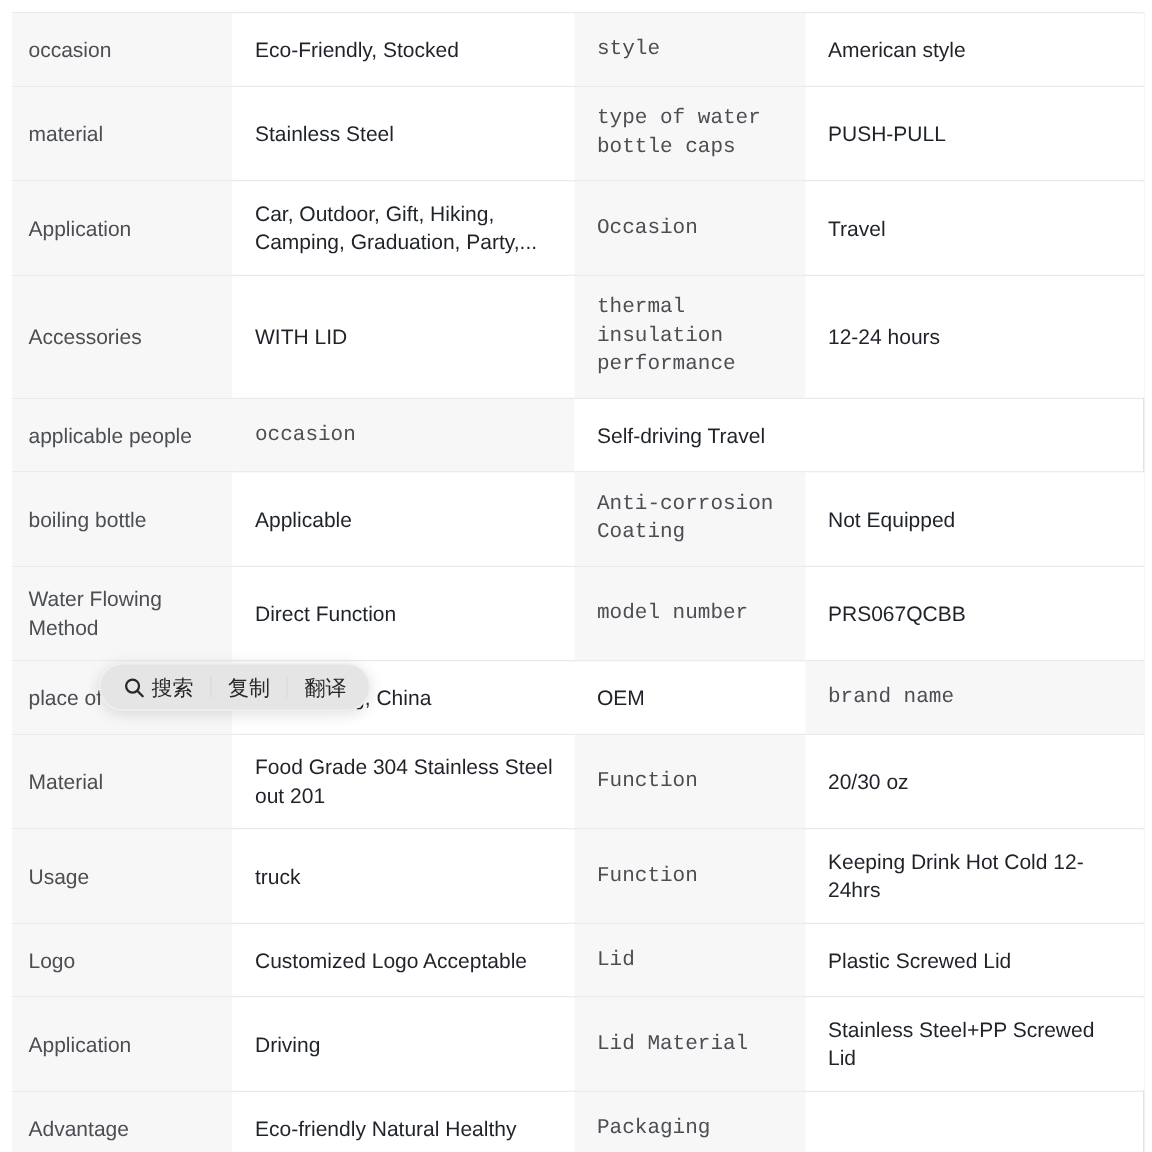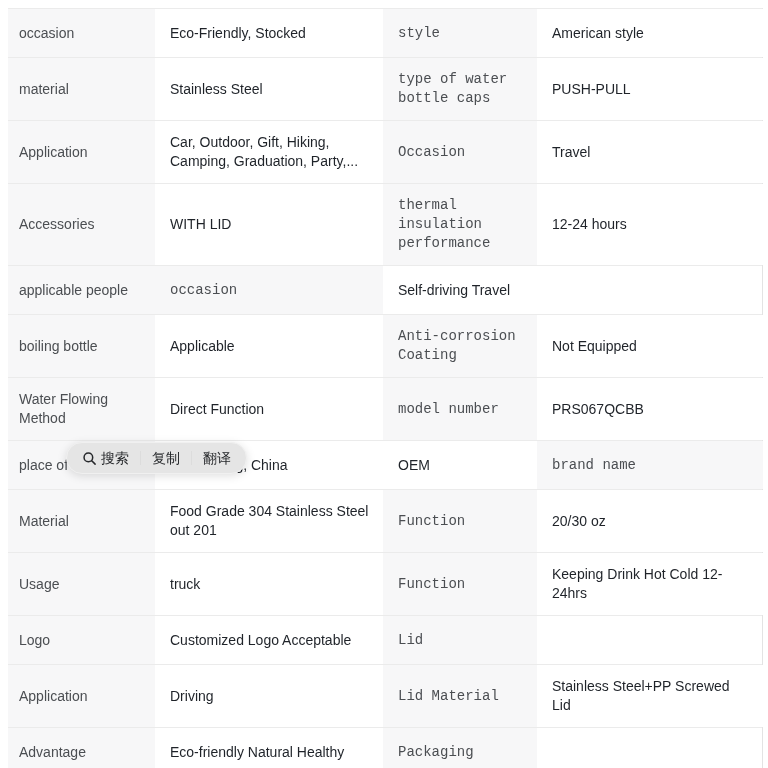--- a/index.html
+++ b/index.html
@@ -204,20 +204,23 @@
 
     <div class="row">
       <div class="cell lab">
           <span class="s-ll">Logo</span>
         </div>
       <div class="cell val">
           <span class="s-lv">Customized Logo Acceptable</span>
         </div>
       <div class="cell lab lab3">
           <span class="s-rl">Lid</span>
+        </div>
+      <div class="cell val">
+          <span class="s-rv">Plastic Screwed Lid</span>
         </div>
     </div>
 
     <div class="row">
       <div class="cell lab">
           <span class="s-ll">Application</span>
         </div>
       <div class="cell val">
           <span class="s-lv">Driving</span>
         </div>

